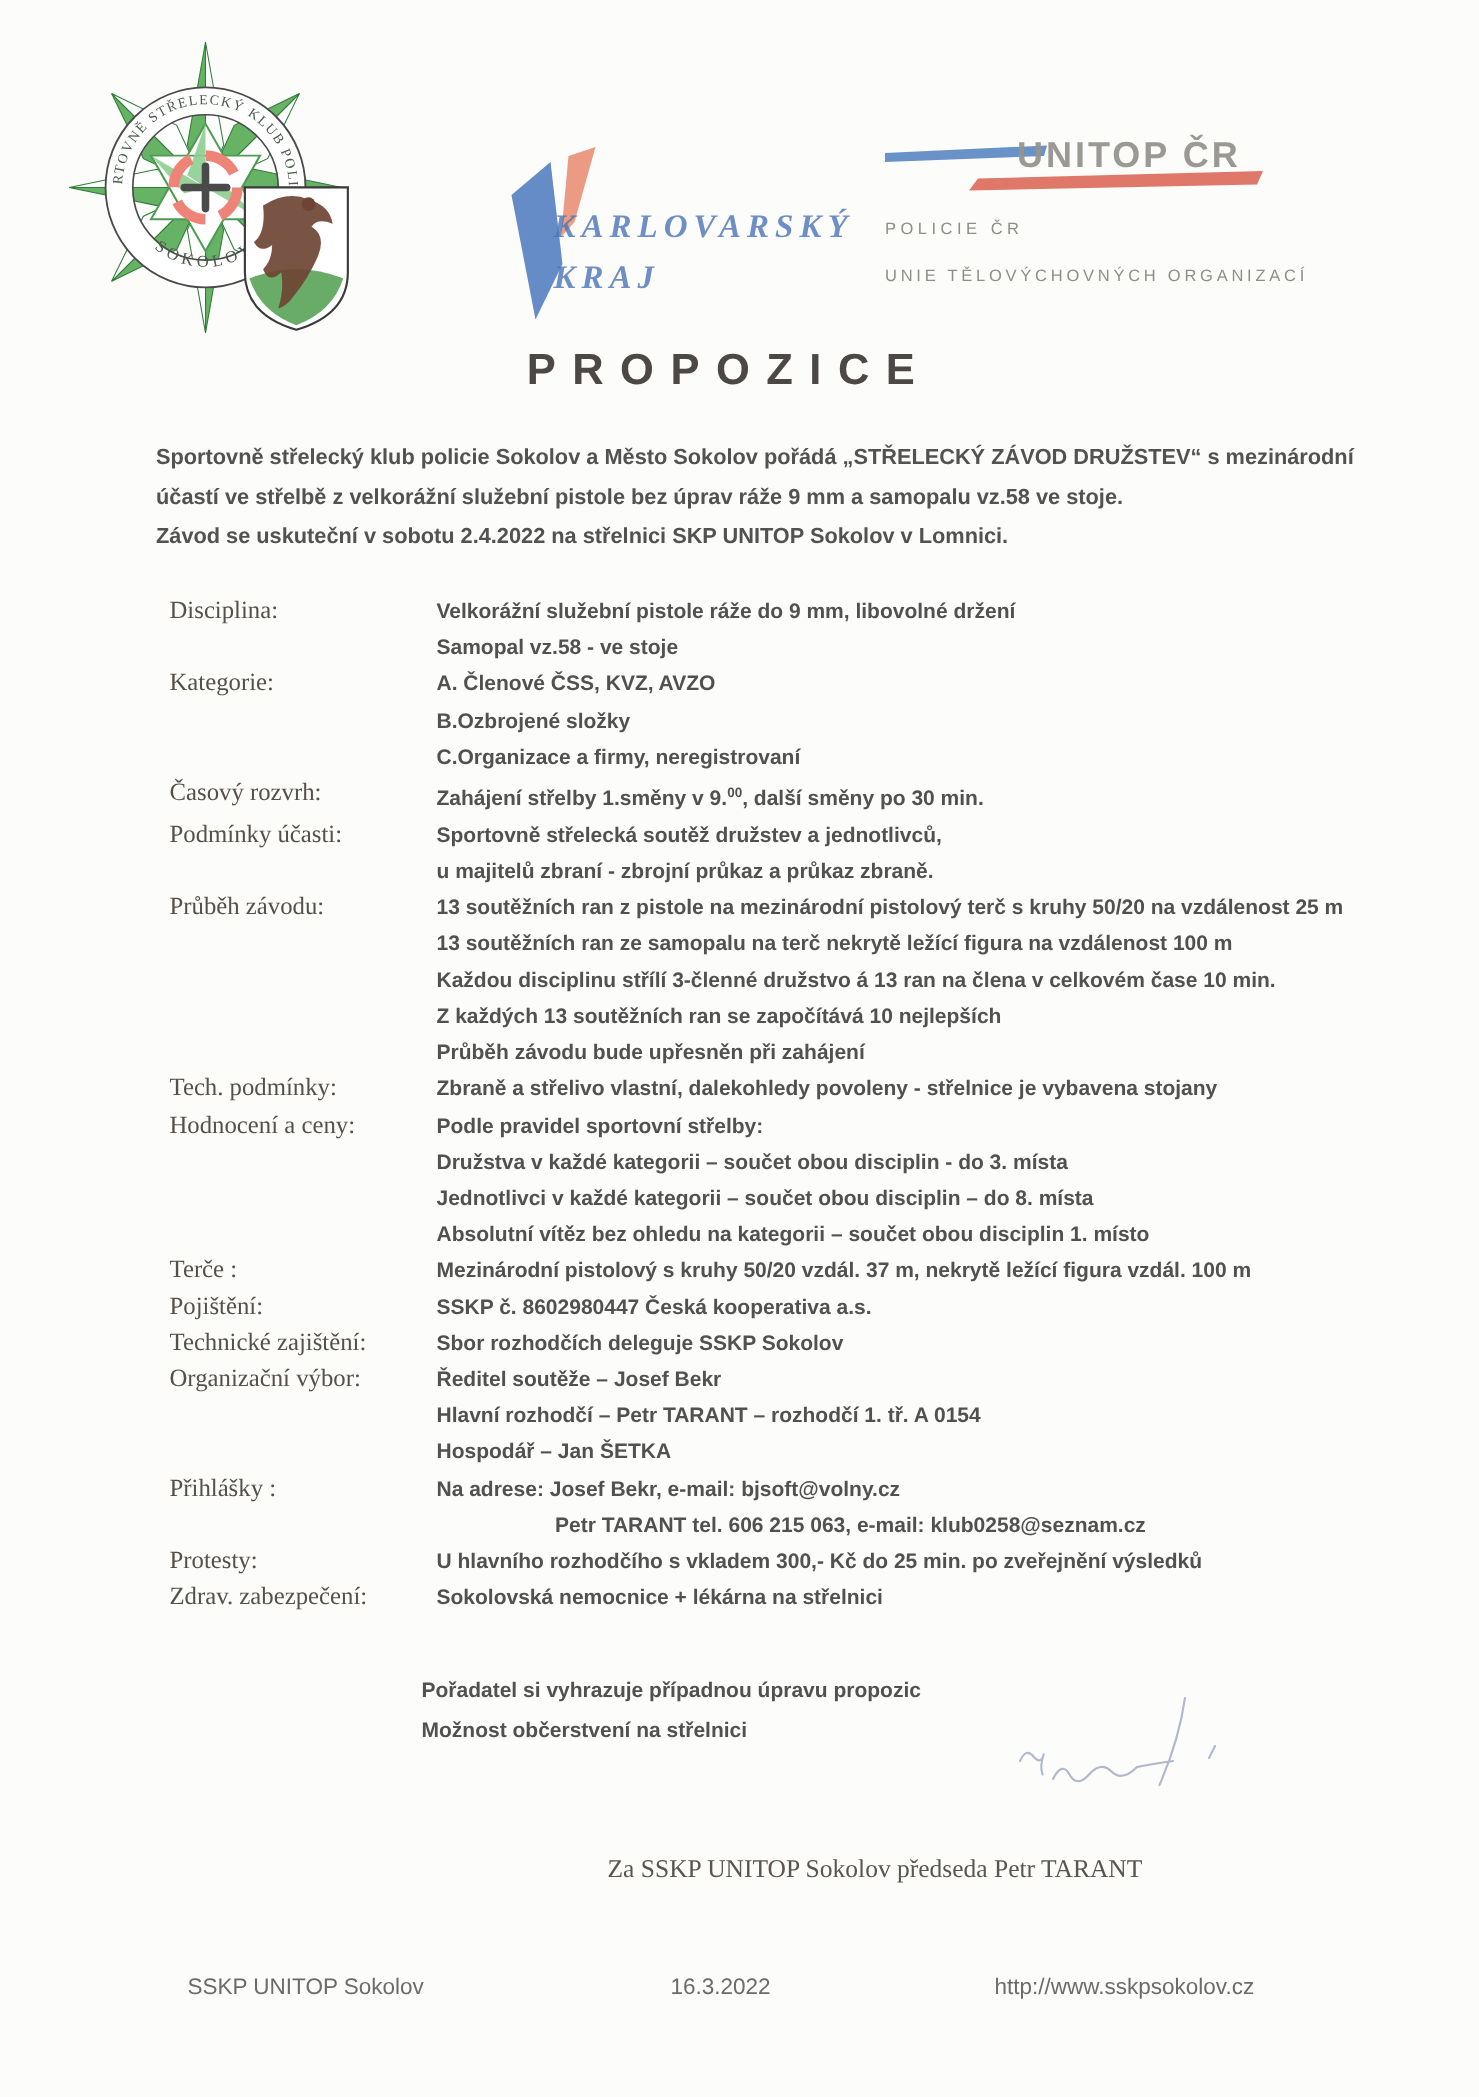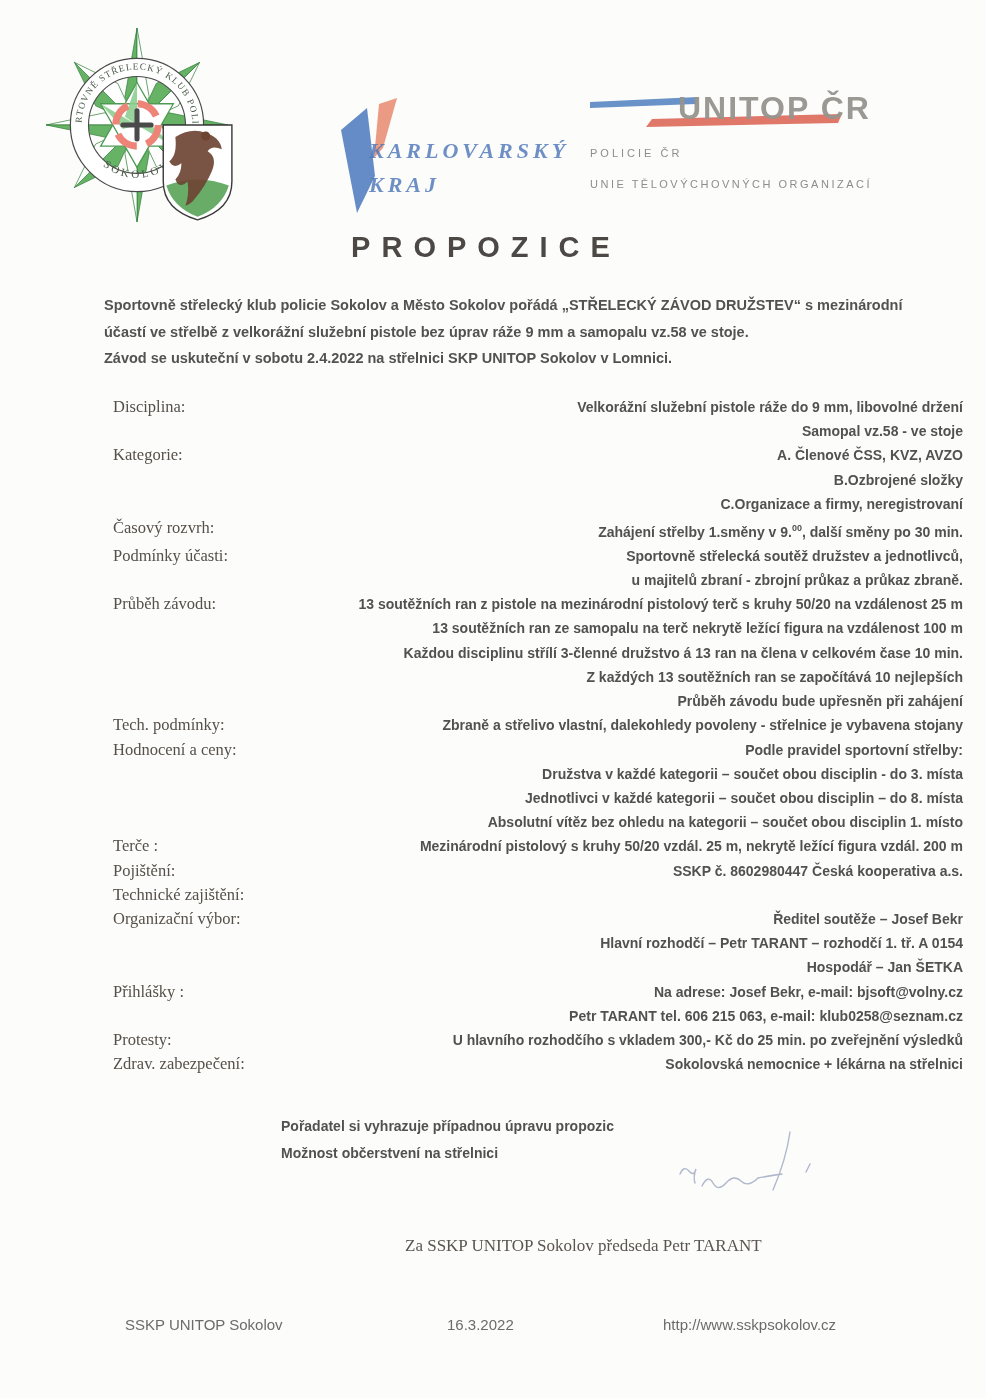--- a/index.html
+++ b/index.html
@@ -33,21 +33,21 @@
   .spec-row{display:flex;align-items:flex-start;}
   .spec-label{
     width:178px;flex:0 0 178px;
     font-family:"Liberation Serif", serif;
     font-size:16.5px;color:#55504a;
     line-height:24.2px;white-space:nowrap;margin-left:10px;
   }
   .spec-lines{flex:1;}
   .spec-line{
     font-size:14px;font-weight:700;color:#515151;
-    line-height:24.2px;white-space:nowrap;text-align:right;
+    line-height:24.2px;white-space:nowrap;
   }
   .spec-line.indent{margin-left:79px;}
   .spec-line sup{font-size:9px;font-weight:700;}
   
   .closing{
     position:absolute;left:281px;top:1113px;
     font-size:14px;font-weight:700;color:#515151;line-height:27px;
   }
   .signature{position:absolute;left:672px;top:1128px;width:145px;height:80px;}
   .sig-line{
@@ -63,21 +63,21 @@
   
   .kv-text{
     position:absolute;left:36px;top:36px;
     font-family:"Liberation Serif", serif;font-style:italic;font-weight:700;
     color:#4a74b8;opacity:.8;line-height:34px;white-space:nowrap;
   }
   .kv-text .l1{font-size:22px;letter-spacing:4px;}
   .kv-text .l2{font-size:22px;letter-spacing:4px;}
   .unitop-big{
     position:absolute;left:88px;top:4px;
-    font-size:32px;font-weight:700;letter-spacing:2px;color:#96948f;opacity:.95;
+    font-size:24px;font-weight:700;letter-spacing:2px;color:#96948f;opacity:.95;
     white-space:nowrap;
   }
   .unitop-sub1{position:absolute;left:0;top:44px;width:258px;text-align:center;
     font-size:11px;letter-spacing:2.5px;color:#8f8d88;white-space:nowrap;margin-top:48px;}
   .unitop-sub2{position:absolute;left:0;top:61px;width:258px;text-align:left;
     font-size:11px;letter-spacing:3px;color:#8f8d88;white-space:nowrap;}
 </style>
 </head>
 <body>
 
@@ -227,31 +227,34 @@
         <div class="spec-lines">
           <div class="spec-line">Podle pravidel sportovní střelby:</div>
           <div class="spec-line">Družstva v každé kategorii – součet obou disciplin - do 3. místa</div>
           <div class="spec-line">Jednotlivci v každé kategorii – součet obou disciplin – do 8. místa</div>
           <div class="spec-line">Absolutní vítěz bez ohledu na kategorii – součet obou disciplin 1. místo</div>
         </div>
       </div>
       <div class="spec-row">
         <div class="spec-label">Terče :</div>
         <div class="spec-lines">
-          <div class="spec-line">Mezinárodní pistolový s kruhy 50/20 vzdál. 25 m, nekrytě ležící figura vzdál. 200 m</div>
+          <div class="spec-line">Mezinárodní pistolový s kruhy 50/20 vzdál. 37 m, nekrytě ležící figura vzdál. 100 m</div>
         </div>
       </div>
       <div class="spec-row">
         <div class="spec-label">Pojištění:</div>
         <div class="spec-lines">
           <div class="spec-line">SSKP č. 8602980447   Česká kooperativa a.s.</div>
         </div>
       </div>
       <div class="spec-row">
         <div class="spec-label">Technické zajištění:</div>
+        <div class="spec-lines">
+          <div class="spec-line">Sbor rozhodčích deleguje SSKP Sokolov</div>
+        </div>
       </div>
       <div class="spec-row">
         <div class="spec-label">Organizační výbor:</div>
         <div class="spec-lines">
           <div class="spec-line">Ředitel soutěže – Josef Bekr</div>
           <div class="spec-line">Hlavní rozhodčí – Petr TARANT – rozhodčí 1. tř.  A 0154</div>
           <div class="spec-line">Hospodář – Jan ŠETKA</div>
         </div>
       </div>
       <div class="spec-row">

